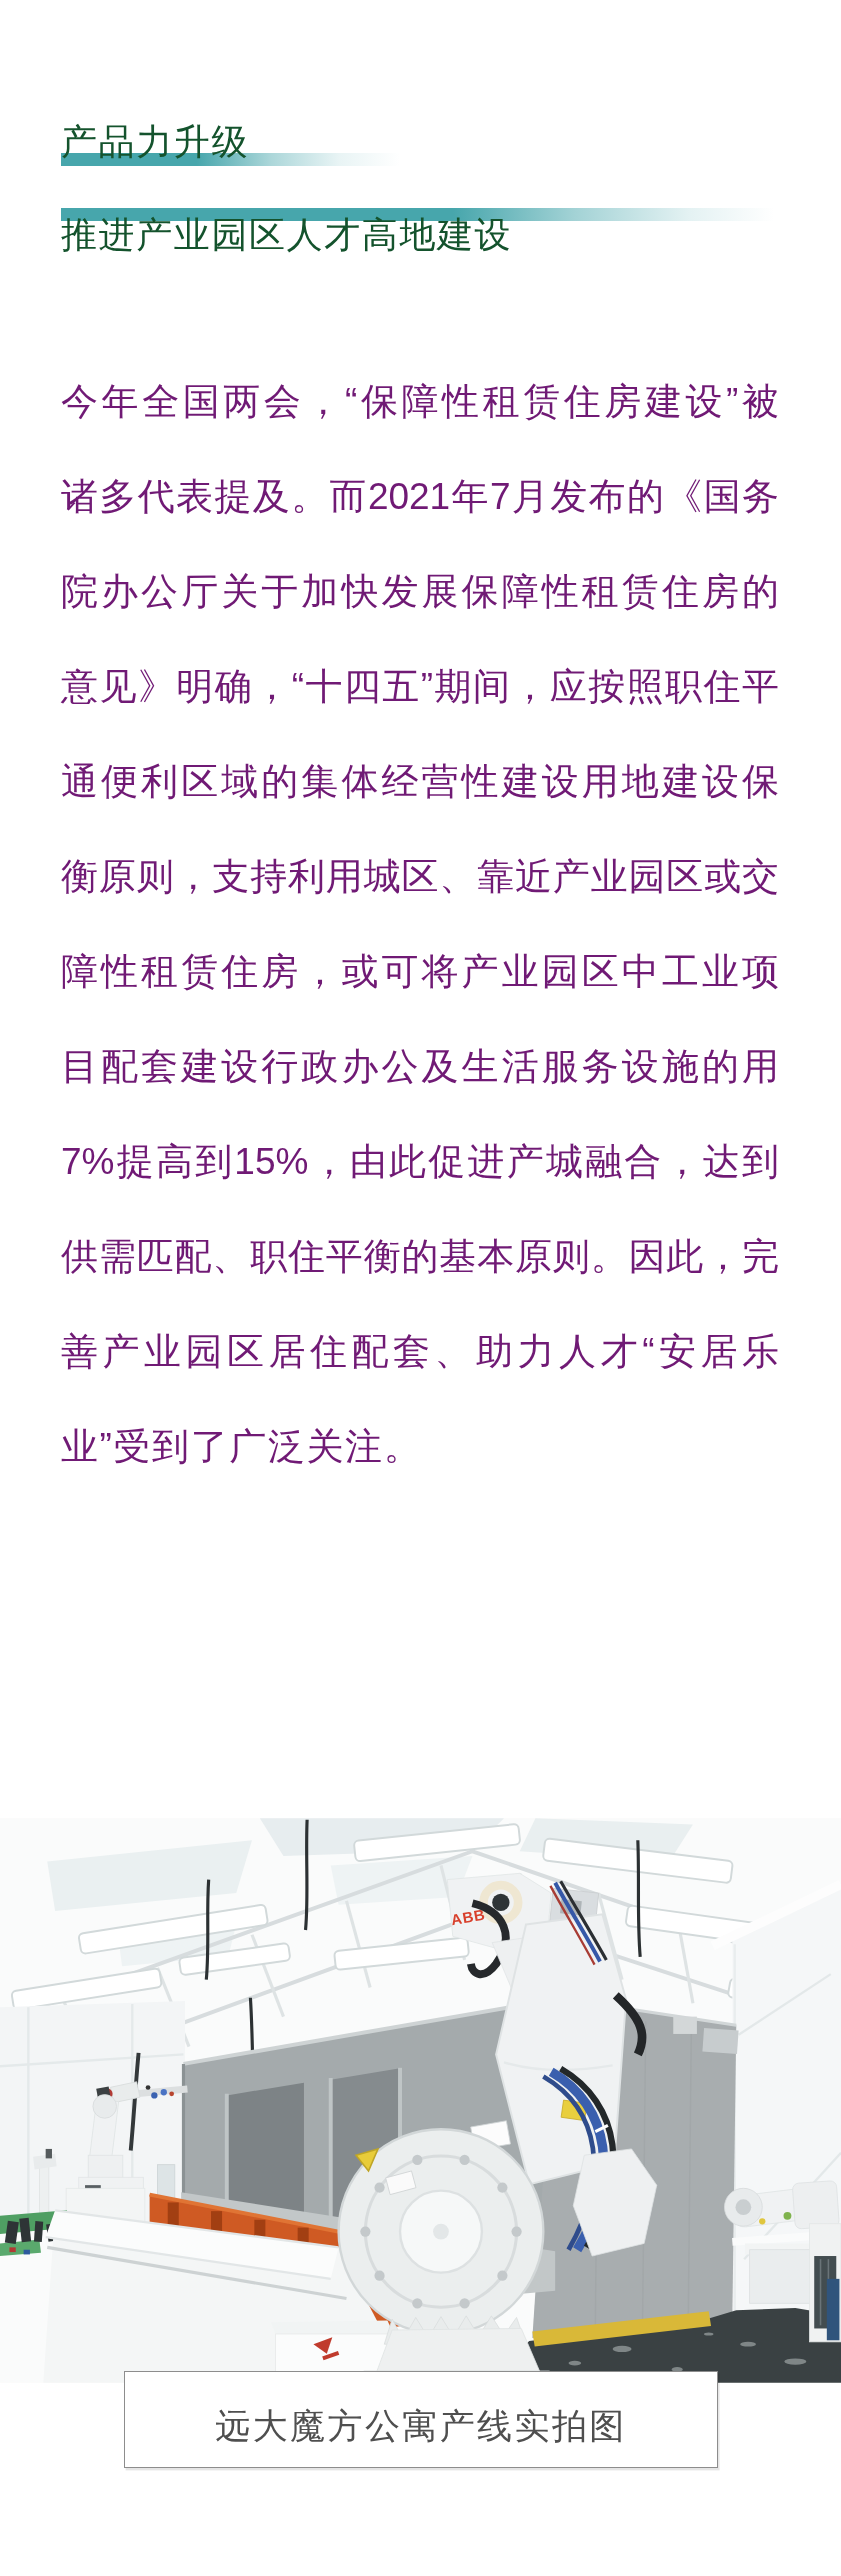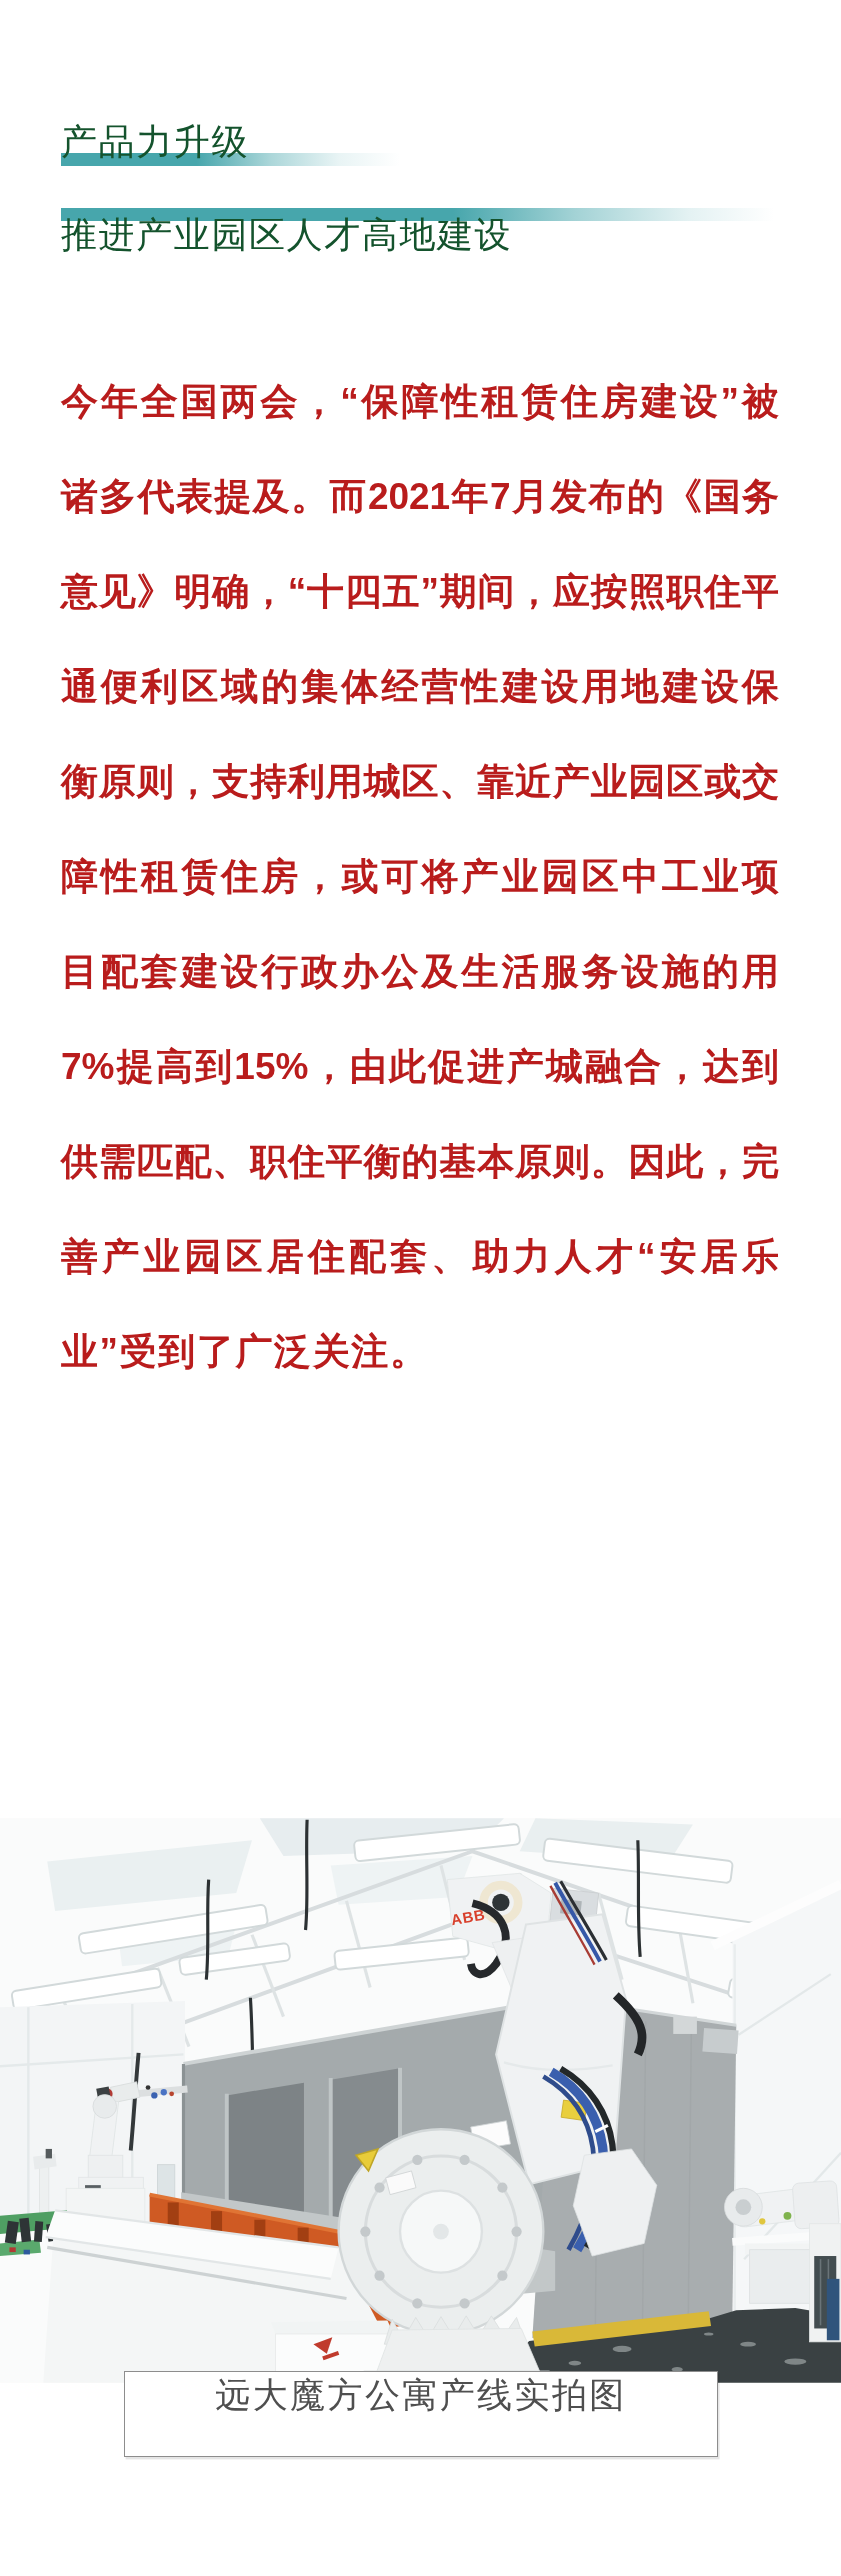--- a/index.html
+++ b/index.html
@@ -22,53 +22,54 @@
   }
   .accent-bar-2{
     top:208px;width:713px;height:13.4px;
     background:linear-gradient(90deg,#47a6ac 0%,#47a6ac 55%,rgba(71,166,172,.5) 72%,rgba(71,166,172,.15) 88%,rgba(71,166,172,0) 100%);
   }
   
   .paragraph{
     position:absolute;left:61px;top:354px;width:718px;
   }
   .body-line{
-    height:95px;line-height:95px;font-size:37px;color:#b91c1c;
-    font-weight:700;text-align:justify;text-align-last:justify;
+    height:95px;line-height:95px;font-size:37px;color:#701a75;
+    font-weight:400;text-align:justify;text-align-last:justify;
     white-space:nowrap;
   }
   .body-line.last{text-align-last:left;letter-spacing:1.6px;}
   
   .photo{
     position:absolute;left:0;top:1818px;width:841px;height:565px;z-index:1;
   }
   .photo svg{display:block;}
   
   .caption-box{
-    position:absolute;left:124px;top:2371px;width:594px;height:86px;
+    position:absolute;left:124px;top:2371px;width:594px;height:97px;
     box-sizing:border-box;background:#ffffff;border:1.6px solid #8d8d8d;
     box-shadow:1.6px 2.4px 0 rgba(0,0,0,0.10);
-    display:flex;align-items:flex-start;justify-content:center;
-    padding-bottom:23px;z-index:3;
+    display:flex;align-items:flex-end;justify-content:center;
+    padding-bottom:17px;z-index:3;
   }
   .caption-text{
     font-size:35px;color:#4f4f4f;letter-spacing:2.4px;white-space:nowrap;
   }
 </style>
 </head>
 <body>
 
 <div class="title-line title-line-1">产品力升级</div>
 <div class="accent-bar accent-bar-1"></div>
 <div class="title-line title-line-2">推进产业园区人才高地建设</div>
 <div class="accent-bar accent-bar-2"></div>
 
 <div class="paragraph">
     <div class="body-line">今年全国两会，“保障性租赁住房建设”被</div>
     <div class="body-line">诸多代表提及。而2021年7月发布的《国务</div>
+    <div class="body-line">院办公厅关于加快发展保障性租赁住房的</div>
     <div class="body-line">意见》明确，“十四五”期间，应按照职住平</div>
     <div class="body-line">通便利区域的集体经营性建设用地建设保</div>
     <div class="body-line">衡原则，支持利用城区、靠近产业园区或交</div>
     <div class="body-line">障性租赁住房，或可将产业园区中工业项</div>
     <div class="body-line">目配套建设行政办公及生活服务设施的用</div>
     <div class="body-line">7%提高到15%，由此促进产城融合，达到</div>
     <div class="body-line">供需匹配、职住平衡的基本原则。因此，完</div>
     <div class="body-line">善产业园区居住配套、助力人才“安居乐</div>
     <div class="body-line last">业”受到了广泛关注。</div>
   </div>

